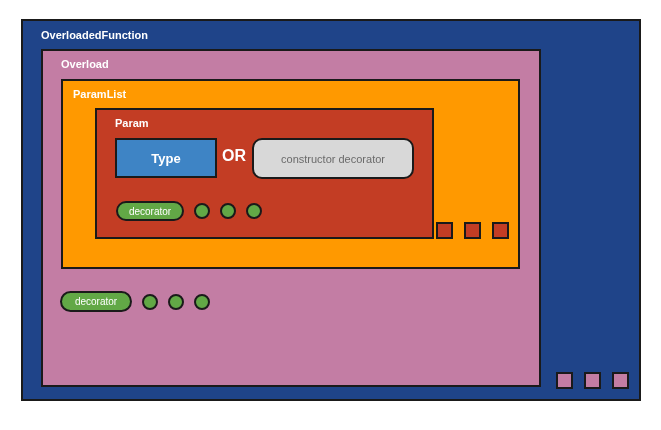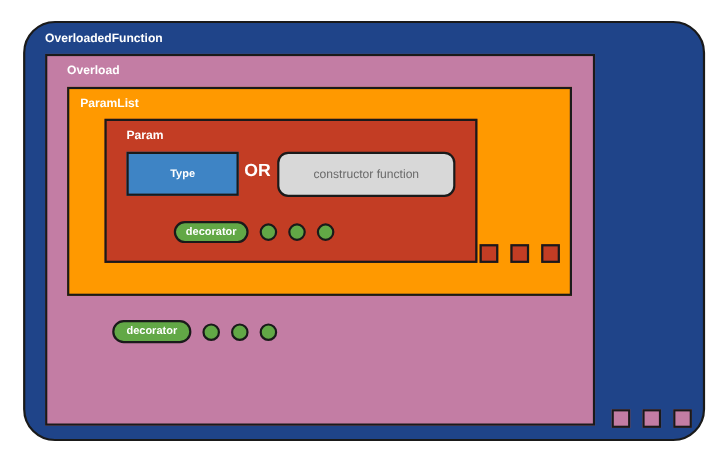--- a/index.html
+++ b/index.html
@@ -23,37 +23,37 @@
   .box-label {
     position: absolute;
     left: 18px;
     top: 7px;
     font-size: 11px;
     font-weight: bold;
     color: var(--label-text, #ffffff);
     white-space: nowrap;
     line-height: 12px;
   }
-  .overloaded-function { left: 21px; top: 19px; width: 620px; height: 382px; background: var(--navy, #1F4489); border-radius: 29px; }
+  .overloaded-function { left: 21px; top: 19px; width: 620px; height: 382px; background: var(--navy, #1F4489); }
   .overloaded-function > .box-label { top: 8px; }
   .overload  { left: 18px; top: 28px; width: 500px; height: 338px; background: var(--pink, #C37DA4); }
   .paramlist { left: 18px; top: 28px; width: 459px; height: 190px; background: var(--orange, #FF9900); }
   .paramlist > .box-label { left: 10px; }
   .param     { left: 32px; top: 27px; width: 339px; height: 131px; background: var(--red, #C33D24); }
 
   .type-box {
     position: absolute;
     left: 18px; top: 28px;
     width: 102px; height: 40px;
     box-sizing: border-box;
     border: 2px solid var(--border, #1a1a1a);
     background: var(--blue, #3E84C5);
     display: flex; align-items: center; justify-content: center;
     color: var(--label-text, #ffffff);
-    font-size: 10px; font-weight: bold;
+    font-size: 13px; font-weight: bold;
   }
   .or-label {
     position: absolute;
     left: 117px; top: 40px;
     width: 40px;
     text-align: center;
     color: var(--label-text, #ffffff);
     font-size: 16px; font-weight: bold;
     line-height: 12px;
   }
@@ -80,23 +80,22 @@
   .decorator-row.in-param { left: 19px; top: 91px; height: 20px; }
   .decorator-row.in-overload { left: 17px; top: 240px; height: 21px; }
   .pill {
     box-sizing: border-box;
     height: 100%;
     border: 2px solid var(--border, #1a1a1a);
     border-radius: 12px;
     background: var(--green, #62A846);
     display: flex; align-items: center; justify-content: center;
     color: var(--label-text, #ffffff);
-    font-size: 10px; font-weight: bold;
+    font-size: 10px; font-weight: normal;
     padding: 0 12px;
-    margin-left: 42px;
   }
   .decorator-row.in-param .pill { width: 68px; }
   .decorator-row.in-overload .pill { width: 72px; }
   .dot {
     box-sizing: border-box;
     width: 16px; height: 16px;
     border-radius: 50%;
     border: 2px solid var(--border, #1a1a1a);
     background: var(--green, #62A846);
   }
@@ -132,21 +131,21 @@
         <div class="nodebox param">
           <div class="box-label">Param</div>
 
           <div class="type-box">
             <span>Type</span>
           </div>
 
           <div class="or-label">OR</div>
 
           <div class="grey-box constructor-fn">
-            <span>constructor function</span>
+            <span>constructor decorator</span>
           </div>
 
           <div class="decorator-row in-param">
             <div class="pill">
               <span>decorator</span>
             </div>
             <span class="dot"></span>
             <span class="dot"></span>
             <span class="dot"></span>
           </div>

